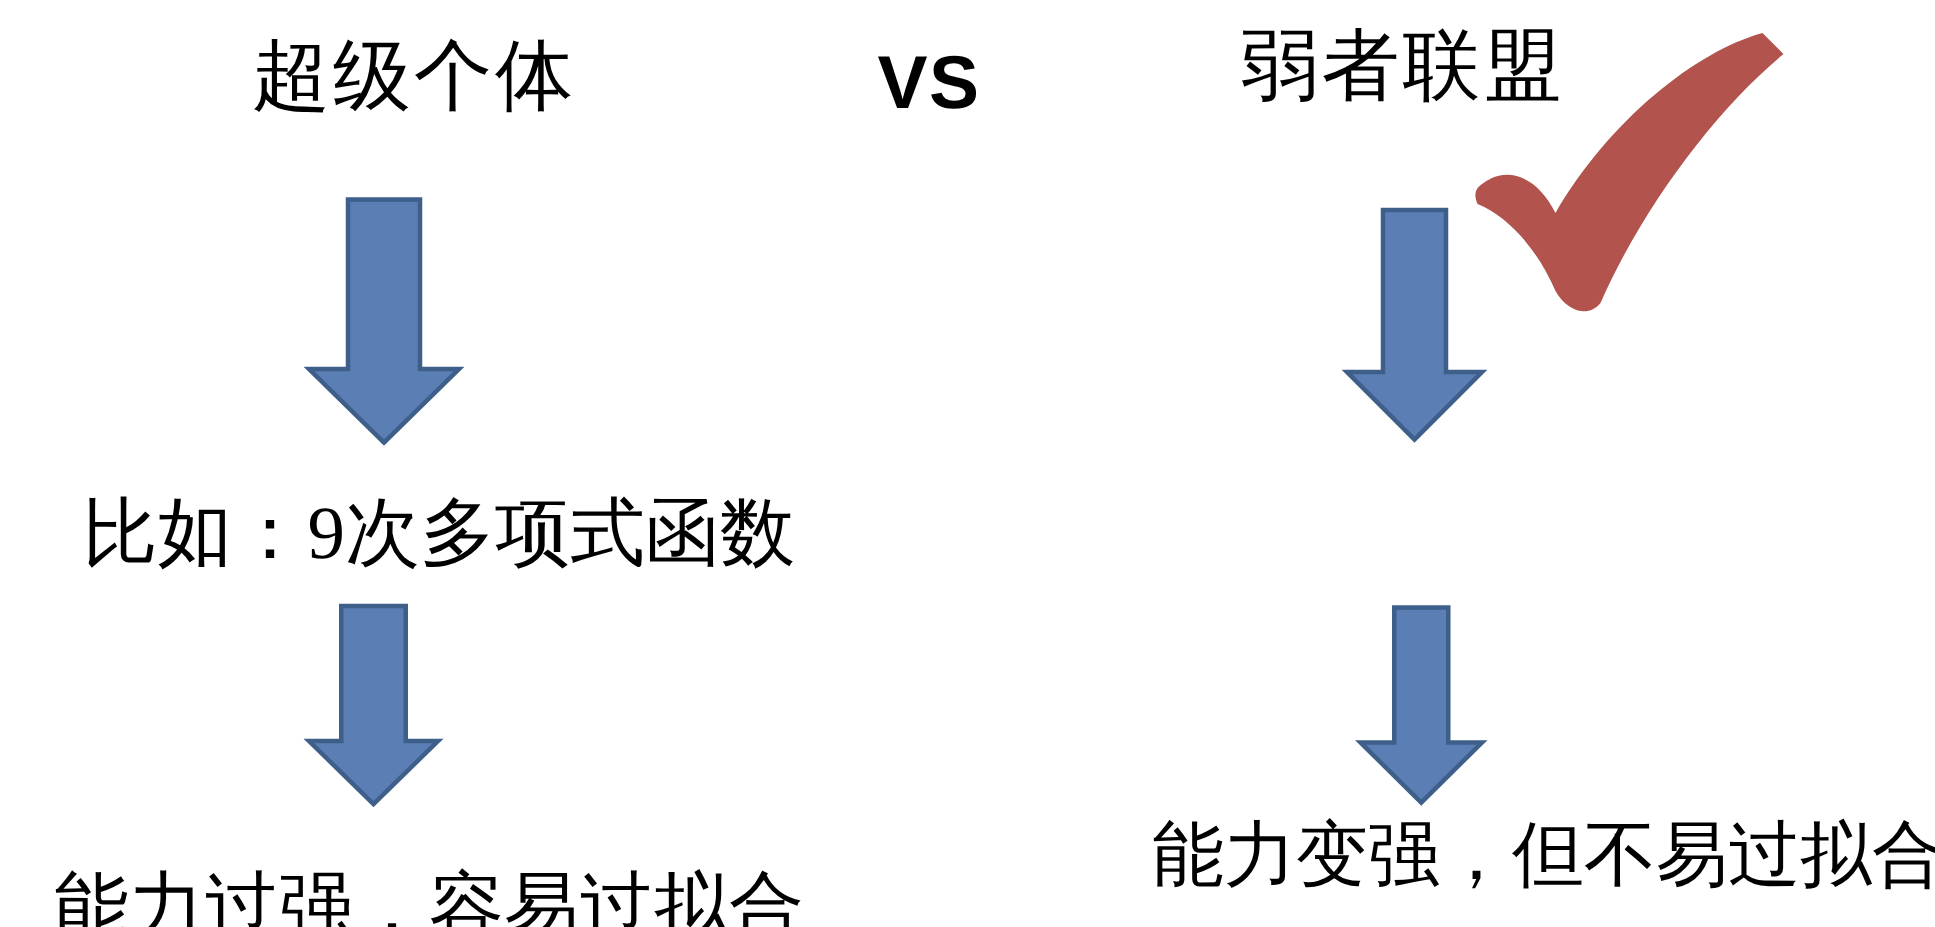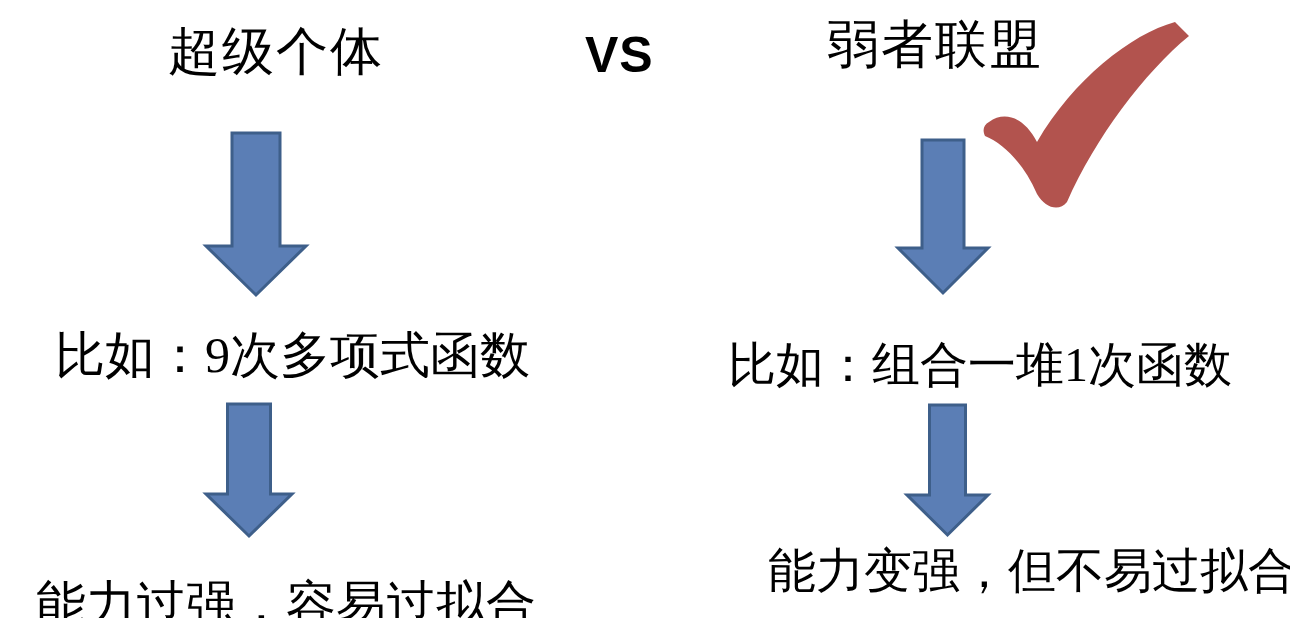--- a/index.html
+++ b/index.html
@@ -59,21 +59,20 @@
   </div>
 
   <div class="abs" style="left:898px;top:140px;">
     <svg width="90" height="153" viewBox="0 0 90 153" aria-hidden="true">
       <polygon class="arrow-shape" points="24,0 66,0 66,108 90,108 45,153 0,108 24,108"></polygon>
     </svg>
   </div>
 
   <div class="abs body-text" style="left:55px;top:325px;">比如：9次多项式函数</div>
 
-  <div class="abs body-text small" style="left:728px;top:336px;">比如：组合一堆1次函数</div>
 
   <div class="abs" style="left:206px;top:404px;">
     <svg width="86" height="132" viewBox="0 0 86 132" aria-hidden="true">
       <polygon class="arrow-shape" points="21.5,0 64.5,0 64.5,90 86,90 43,132 0,90 21.5,90"></polygon>
     </svg>
   </div>
 
   <div class="abs" style="left:907px;top:405px;">
     <svg width="81" height="130" viewBox="0 0 81 130" aria-hidden="true">
       <polygon class="arrow-shape" points="22.5,0 58.5,0 58.5,90 81,90 40.5,130 0,90 22.5,90"></polygon>

